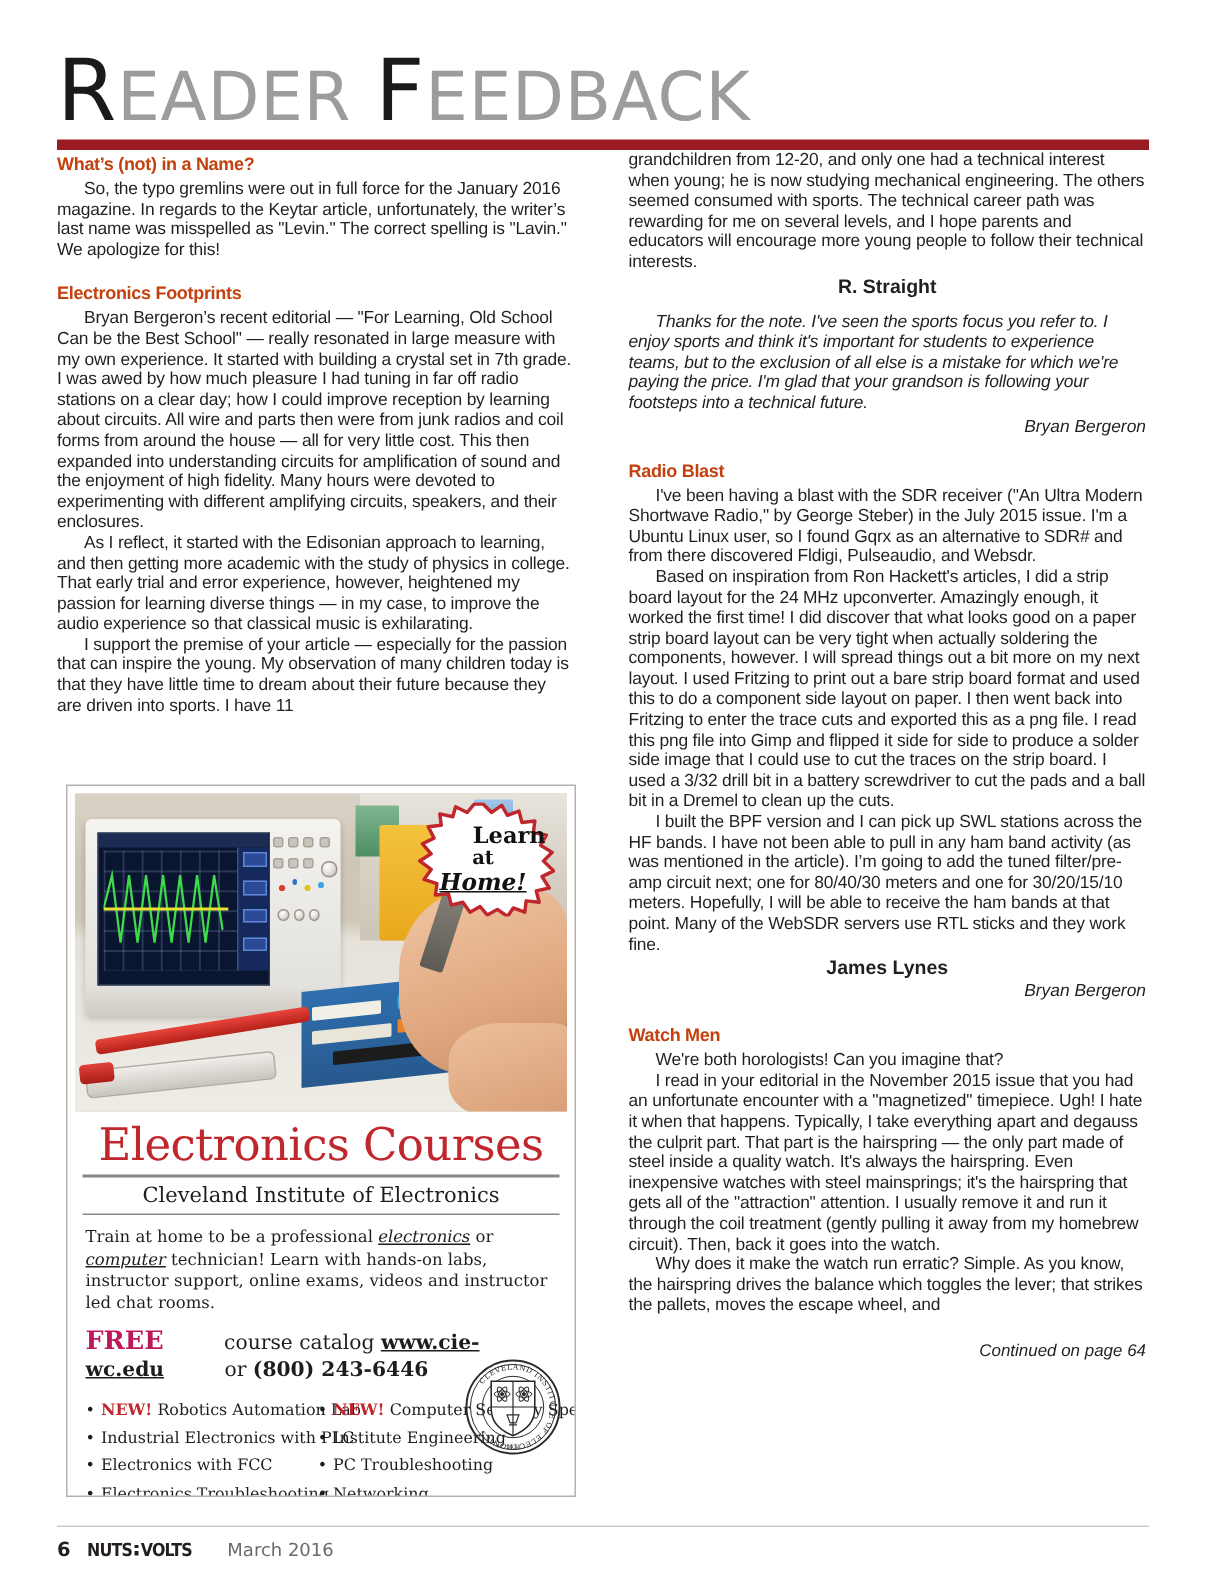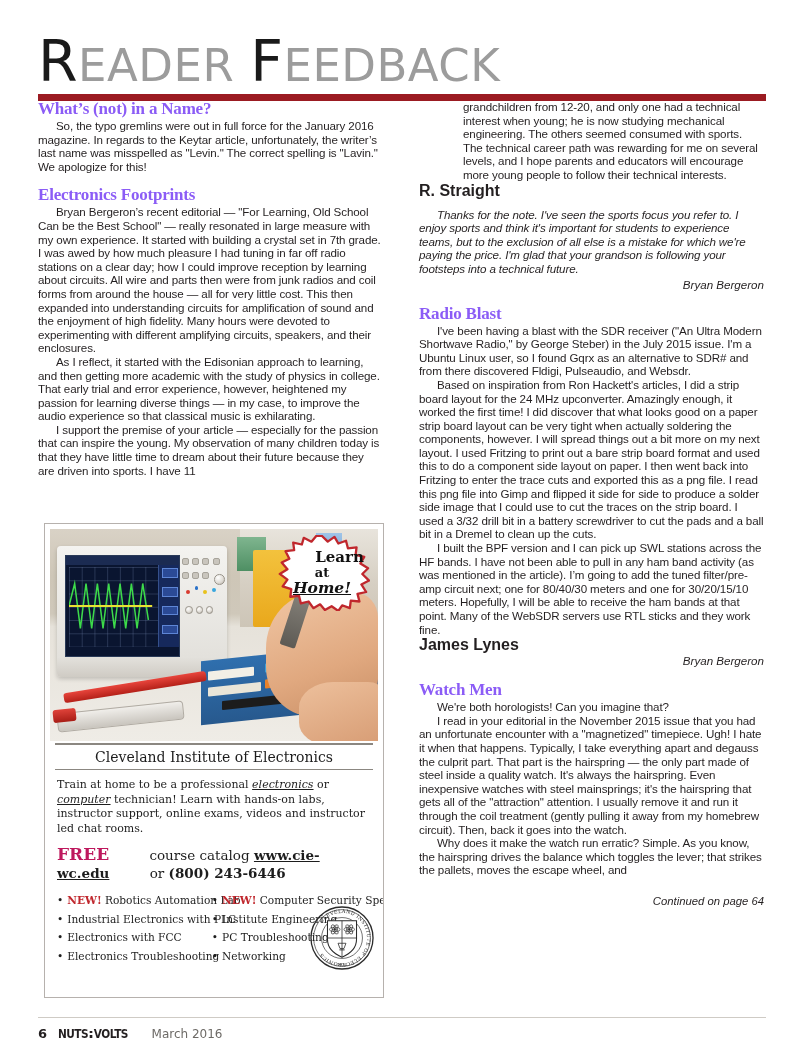--- a/index.html
+++ b/index.html
@@ -58,60 +58,60 @@
   
   .col {
     position: absolute;
     width: 345px;
     font-family: "DejaVu Sans", sans-serif;
   }
   .col-left { left: 38px; top: 100px; }
   .col-right { left: 419px; top: 100px; }
 
   h2.section-head {
-    font-family: Liberation Serif, serif;
-    font-size: 17px;
+    font-family: Liberation Sans, sans-serif;
+    font-size: 12px;
     line-height: 18px;
     font-weight: bold;
-    color: #8b5cf6;
+    color: #c2410c;
     margin: 0 0 1px 0;
     letter-spacing: -0.2px;
   }
   h2.section-head.spaced { margin-top: 13px; }
 
   p.body {
     font-family: "Liberation Sans", sans-serif;
     font-size: 11.6px;
     line-height: 13.6px;
     color: #231f20;
     margin: 0;
     text-align: left;
     text-indent: 18px;
     letter-spacing: -0.12px;
   }
-  p.body.noindent { text-indent: 0; margin-left: 44px; }
+  p.body.noindent { text-indent: 0; }
 
   p.reply {
     font-family: "Liberation Sans", sans-serif;
     font-style: italic;
     font-size: 11.6px;
     line-height: 13.6px;
     color: #231f20;
     margin: 10px 0 0 0;
     text-indent: 18px;
     letter-spacing: -0.12px;
   }
 
   p.signature {
     font-family: "Liberation Sans", sans-serif;
-    font-size: 16px;
+    font-size: 13px;
     line-height: 15px;
     font-weight: bold;
     color: #231f20;
-    text-align: left;
+    text-align: center;
     margin: 1px 0 0 0;
   }
   p.signature-italic {
     font-family: "Liberation Sans", sans-serif;
     font-size: 11.6px;
     line-height: 15px;
     font-style: italic;
     font-weight: normal;
     color: #231f20;
     text-align: right;
@@ -508,20 +508,21 @@
           <polygon points="50,1 56,7 63,2 67,9 75,6 77,14 86,13 85,21 94,23 90,30 98,35 92,41 99,48 91,52 96,60 87,62 89,70 80,69 79,77 71,74 67,80 60,75 53,79 48,73 41,77 36,70 28,72 26,64 17,65 18,57 9,54 14,47 6,41 14,36 8,29 16,25 12,17 21,16 20,8 29,10 31,3 39,7 44,1" fill="#ffffff" stroke="#c0272d" stroke-width="2.4" stroke-linejoin="round"></polygon>
         </svg>
         <div class="badge-text">
           <div class="badge-l1">Learn</div>
           <div class="badge-l2">at</div>
           <div class="badge-l3">Home!</div>
         </div>
       </div>
     </div>
 
+    <div class="ad-title">Electronics Courses</div>
     <div class="ad-rule"></div>
     <div class="ad-sub">Cleveland Institute of Electronics</div>
     <div class="ad-rule"></div>
 
     <div class="ad-body"><span>Train at home to be a professional </span><u>electronics</u><span> or </span><u>computer</u><span> technician! Learn with hands-on labs, instructor support, online exams, videos and instructor led chat rooms.</span></div>
 
     <div class="ad-free"><span class="free-word">FREE</span><span class="plain"> course catalog </span><span class="url">www.cie-wc.edu</span><span class="plain"> or </span><span class="nb">(800) 243-6446</span></div>
 
     <div class="ad-lists">
       <div class="lcol">

